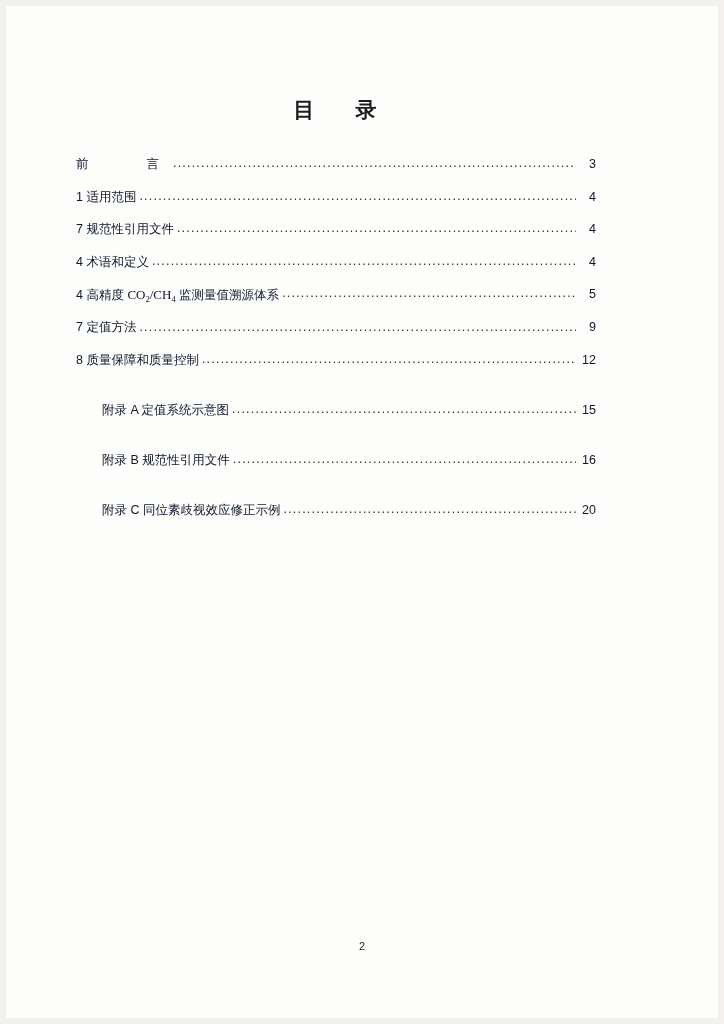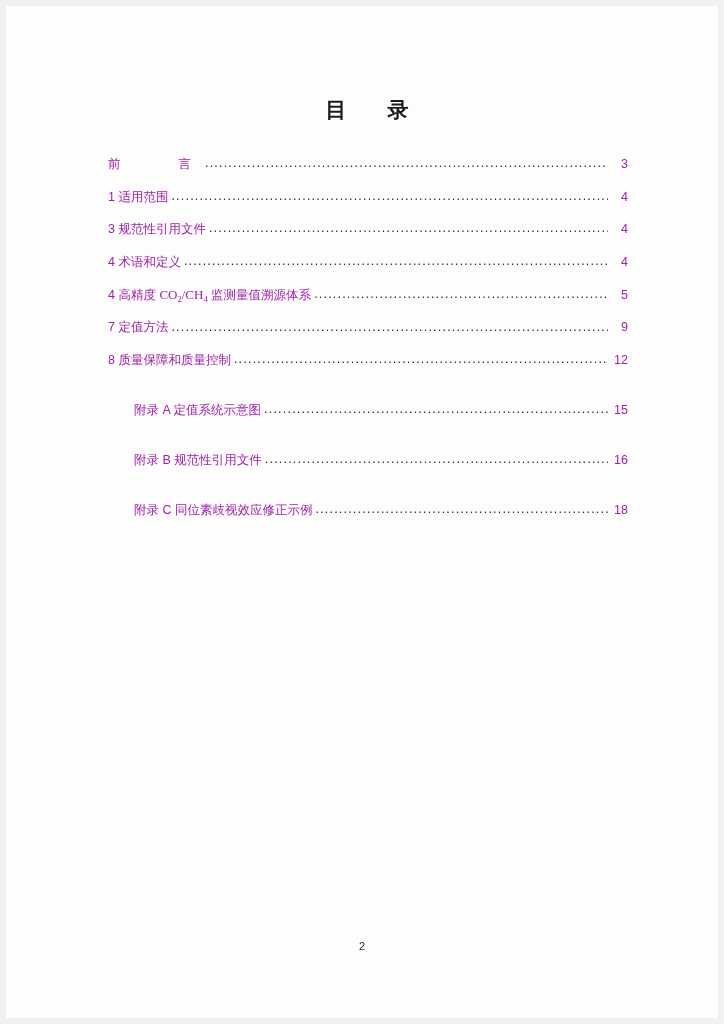--- a/index.html
+++ b/index.html
@@ -27,45 +27,45 @@
     position: absolute;
     background: #f2f1ef;
   }
   .scan-edge-left  { left: 0; top: 0; width: 6px; height: 1024px; }
   .scan-edge-right { right: 0; top: 0; width: 6px; height: 1024px; }
   .scan-edge-top   { left: 0; top: 0; width: 724px; height: 6px; }
   .scan-edge-bottom{ left: 0; bottom: 0; width: 724px; height: 6px; }
 
   .content {
     position: absolute;
-    left: 108px;
+    left: 76px;
     top: 96px;
     width: 520px;
   }
   .toc-title {
     text-align: center;
     font-family: "Liberation Sans", sans-serif;
     font-weight: bold;
     font-size: 21px;
     letter-spacing: 10px;
     color: #1b1b1b;
     margin: 0 0 34px 0;
     padding-left: 8px;
   }
   .toc-list {
     margin: 0;
     padding: 0;
     list-style: none;
   }
   .toc-entry {
     display: flex;
-    align-items: center;
+    align-items: flex-start;
     font-family: "Liberation Sans", sans-serif;
     font-size: 12.5px;
-    color: #a21caf;
+    color: #0f172a;
     line-height: 1.1;
     margin-bottom: 18.5px;
     white-space: nowrap;
   }
   .toc-entry.indent {
     padding-left: 26px;
     margin-top: 36px;
   }
   .toc-label {
     flex: 0 0 auto;
@@ -132,21 +132,21 @@
           <span class="toc-label sp-wide">前　　言</span>
           <span class="toc-dots"></span>
           <span class="toc-page">3</span>
         </li>
         <li class="toc-entry">
           <span class="toc-label">1 适用范围</span>
           <span class="toc-dots"></span>
           <span class="toc-page">4</span>
         </li>
         <li class="toc-entry">
-          <span class="toc-label">3 规范性引用文件</span>
+          <span class="toc-label">7 规范性引用文件</span>
           <span class="toc-dots"></span>
           <span class="toc-page">4</span>
         </li>
         <li class="toc-entry">
           <span class="toc-label">4 术语和定义</span>
           <span class="toc-dots"></span>
           <span class="toc-page">4</span>
         </li>
         <li class="toc-entry">
           <span class="toc-label">4 高精度 <span class="sci">CO<sub>2</sub>/CH<sub>4</sub></span> 监测量值溯源体系</span>
@@ -169,19 +169,19 @@
           <span class="toc-page">15</span>
         </li>
         <li class="toc-entry indent">
           <span class="toc-label">附录 B  规范性引用文件</span>
           <span class="toc-dots"></span>
           <span class="toc-page">16</span>
         </li>
         <li class="toc-entry indent">
           <span class="toc-label">附录 C  同位素歧视效应修正示例</span>
           <span class="toc-dots"></span>
-          <span class="toc-page">18</span>
+          <span class="toc-page">20</span>
         </li>
       </ul>
   </div>
 
   <div class="page-number">2</div>
 </div>
 
 </body></html>

